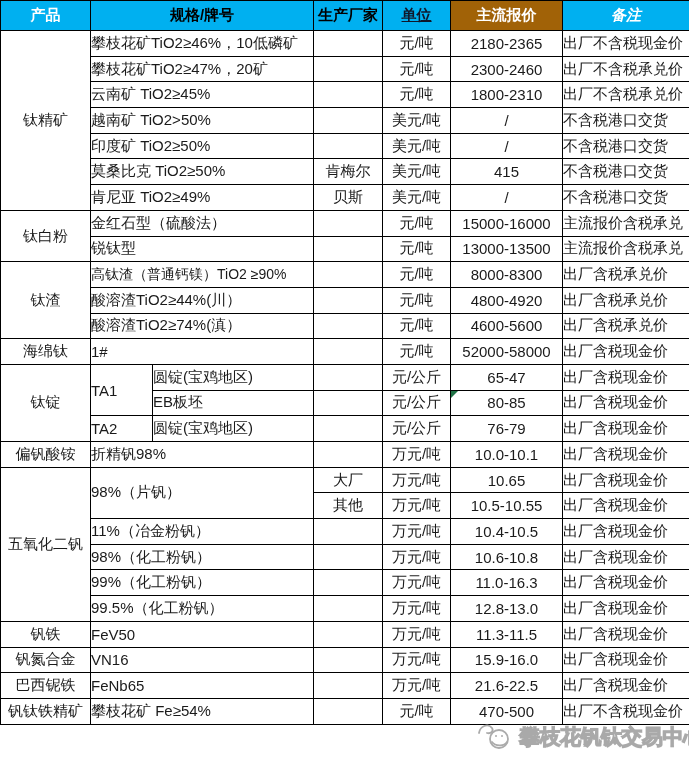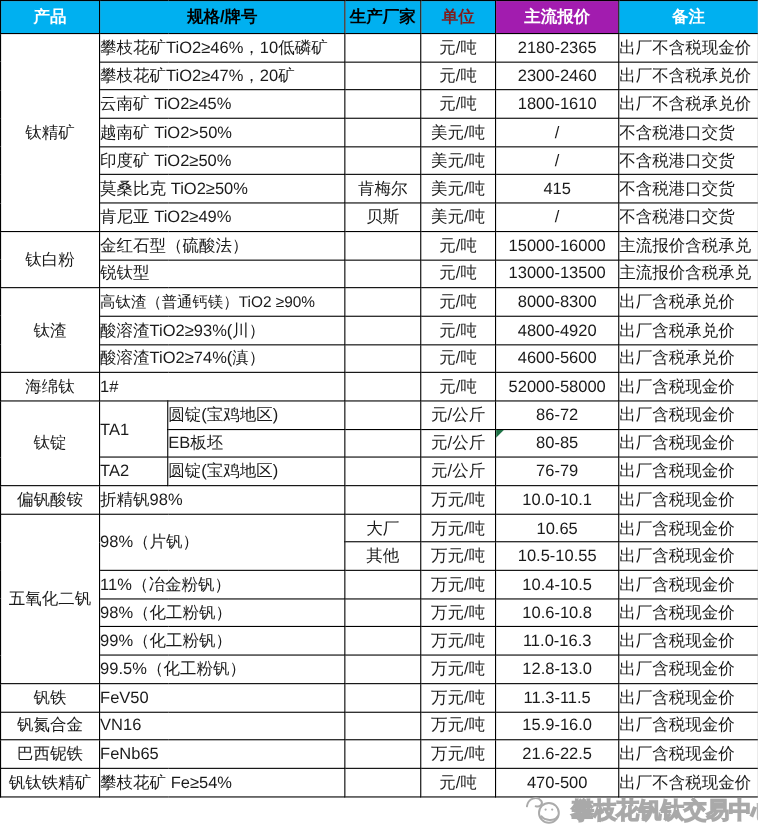--- a/index.html
+++ b/index.html
@@ -77,23 +77,23 @@
       <col style="width:69px">
       <col style="width:68px">
       <col style="width:112px">
       <col style="width:127px">
     </colgroup>
     <thead>
       <tr class="header-row">
         <th style="background-color: rgb(0, 176, 240); color: rgb(255, 255, 255);">产品</th>
         <th colspan="2" style="background-color: rgb(0, 176, 240); color: #000000;">规格/牌号</th>
         <th style="background-color: rgb(0, 176, 240); color: #000000;">生产厂家</th>
-        <th style="background-color: rgb(0, 176, 240); color: #7f1d1d;">单位</th>
-        <th style="background-color: #a21caf; color: rgb(255, 255, 255);">主流报价</th>
-        <th style="background-color: rgb(0, 176, 240); color: rgb(255, 255, 255);">备注</th>
+        <th style="background-color: rgb(0, 176, 240); color: #0f172a; text-decoration: underline;">单位</th>
+        <th style="background-color: #a16207; color: rgb(255, 255, 255);">主流报价</th>
+        <th style="background-color: rgb(0, 176, 240); color: rgb(255, 255, 255); font-style: italic;">备注</th>
       </tr>
     </thead>
     <tbody>
         <tr>
           <td class="product" rowspan="7">钛精矿</td>
           <td class="spec" colspan="2">攀枝花矿TiO2≥46%，10低磷矿</td>
           <td class="producer"></td>
           <td class="unit">元/吨</td>
           <td class="price">2180-2365</td>
           <td class="note">出厂不含税现金价</td>
@@ -102,21 +102,21 @@
           <td class="spec" colspan="2">攀枝花矿TiO2≥47%，20矿</td>
           <td class="producer"></td>
           <td class="unit">元/吨</td>
           <td class="price">2300-2460</td>
           <td class="note">出厂不含税承兑价</td>
         </tr>
         <tr>
           <td class="spec" colspan="2">云南矿 TiO2≥45%</td>
           <td class="producer"></td>
           <td class="unit">元/吨</td>
-          <td class="price">1800-1610</td>
+          <td class="price">1800-2310</td>
           <td class="note">出厂不含税承兑价</td>
         </tr>
         <tr>
           <td class="spec" colspan="2">越南矿 TiO2&gt;50%</td>
           <td class="producer"></td>
           <td class="unit">美元/吨</td>
           <td class="price">/</td>
           <td class="note">不含税港口交货</td>
         </tr>
         <tr>
@@ -157,21 +157,21 @@
         </tr>
         <tr>
           <td class="product" rowspan="3">钛渣</td>
           <td class="spec small" colspan="2">高钛渣（普通钙镁）TiO2 ≥90%</td>
           <td class="producer"></td>
           <td class="unit">元/吨</td>
           <td class="price">8000-8300</td>
           <td class="note">出厂含税承兑价</td>
         </tr>
         <tr>
-          <td class="spec" colspan="2">酸溶渣TiO2≥93%(川）</td>
+          <td class="spec" colspan="2">酸溶渣TiO2≥44%(川）</td>
           <td class="producer"></td>
           <td class="unit">元/吨</td>
           <td class="price">4800-4920</td>
           <td class="note">出厂含税承兑价</td>
         </tr>
         <tr>
           <td class="spec" colspan="2">酸溶渣TiO2≥74%(滇）</td>
           <td class="producer"></td>
           <td class="unit">元/吨</td>
           <td class="price">4600-5600</td>
@@ -184,21 +184,21 @@
           <td class="unit">元/吨</td>
           <td class="price">52000-58000</td>
           <td class="note">出厂含税现金价</td>
         </tr>
         <tr>
           <td class="product" rowspan="3">钛锭</td>
           <td class="spec-a" rowspan="2">TA1</td>
           <td class="spec-b">圆锭(宝鸡地区)</td>
           <td class="producer"></td>
           <td class="unit">元/公斤</td>
-          <td class="price">86-72</td>
+          <td class="price">65-47</td>
           <td class="note">出厂含税现金价</td>
         </tr>
         <tr>
           <td class="spec-b">EB板坯</td>
           <td class="producer"></td>
           <td class="unit">元/公斤</td>
           <td class="price">80-85<i class="corner" style="border-top-color: rgb(30, 113, 69);"></i></td>
           <td class="note">出厂含税现金价</td>
         </tr>
         <tr>

